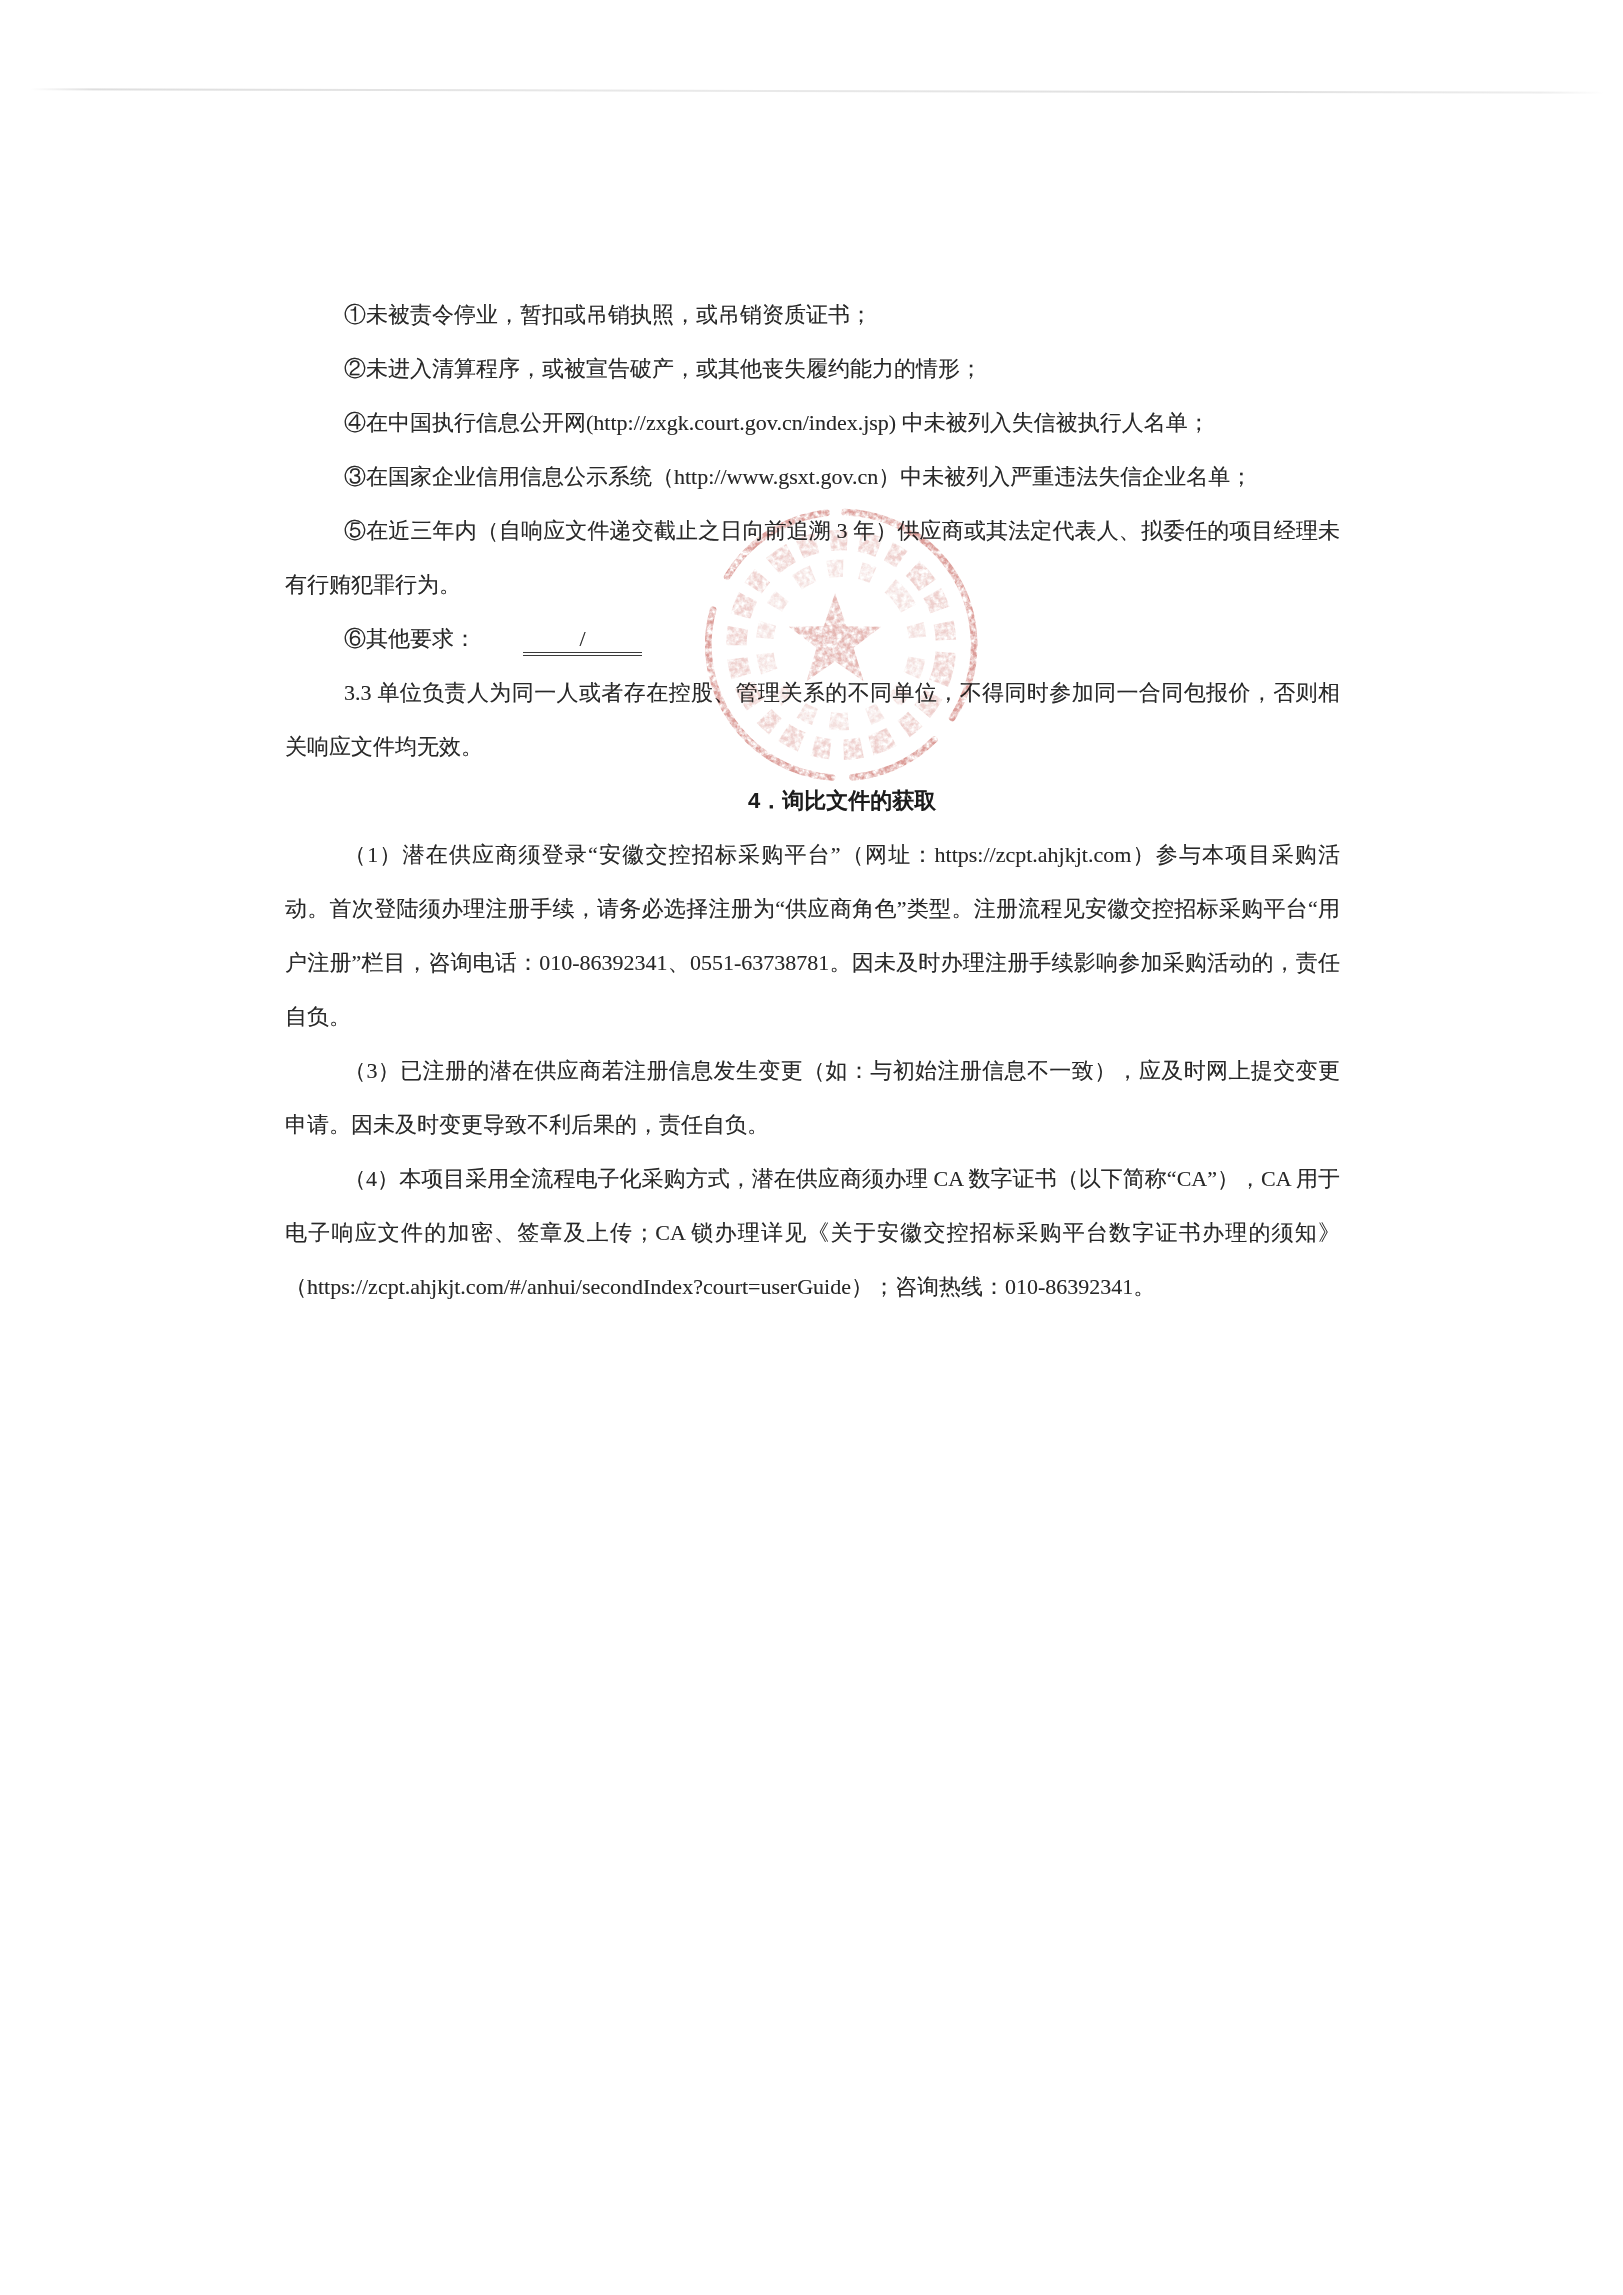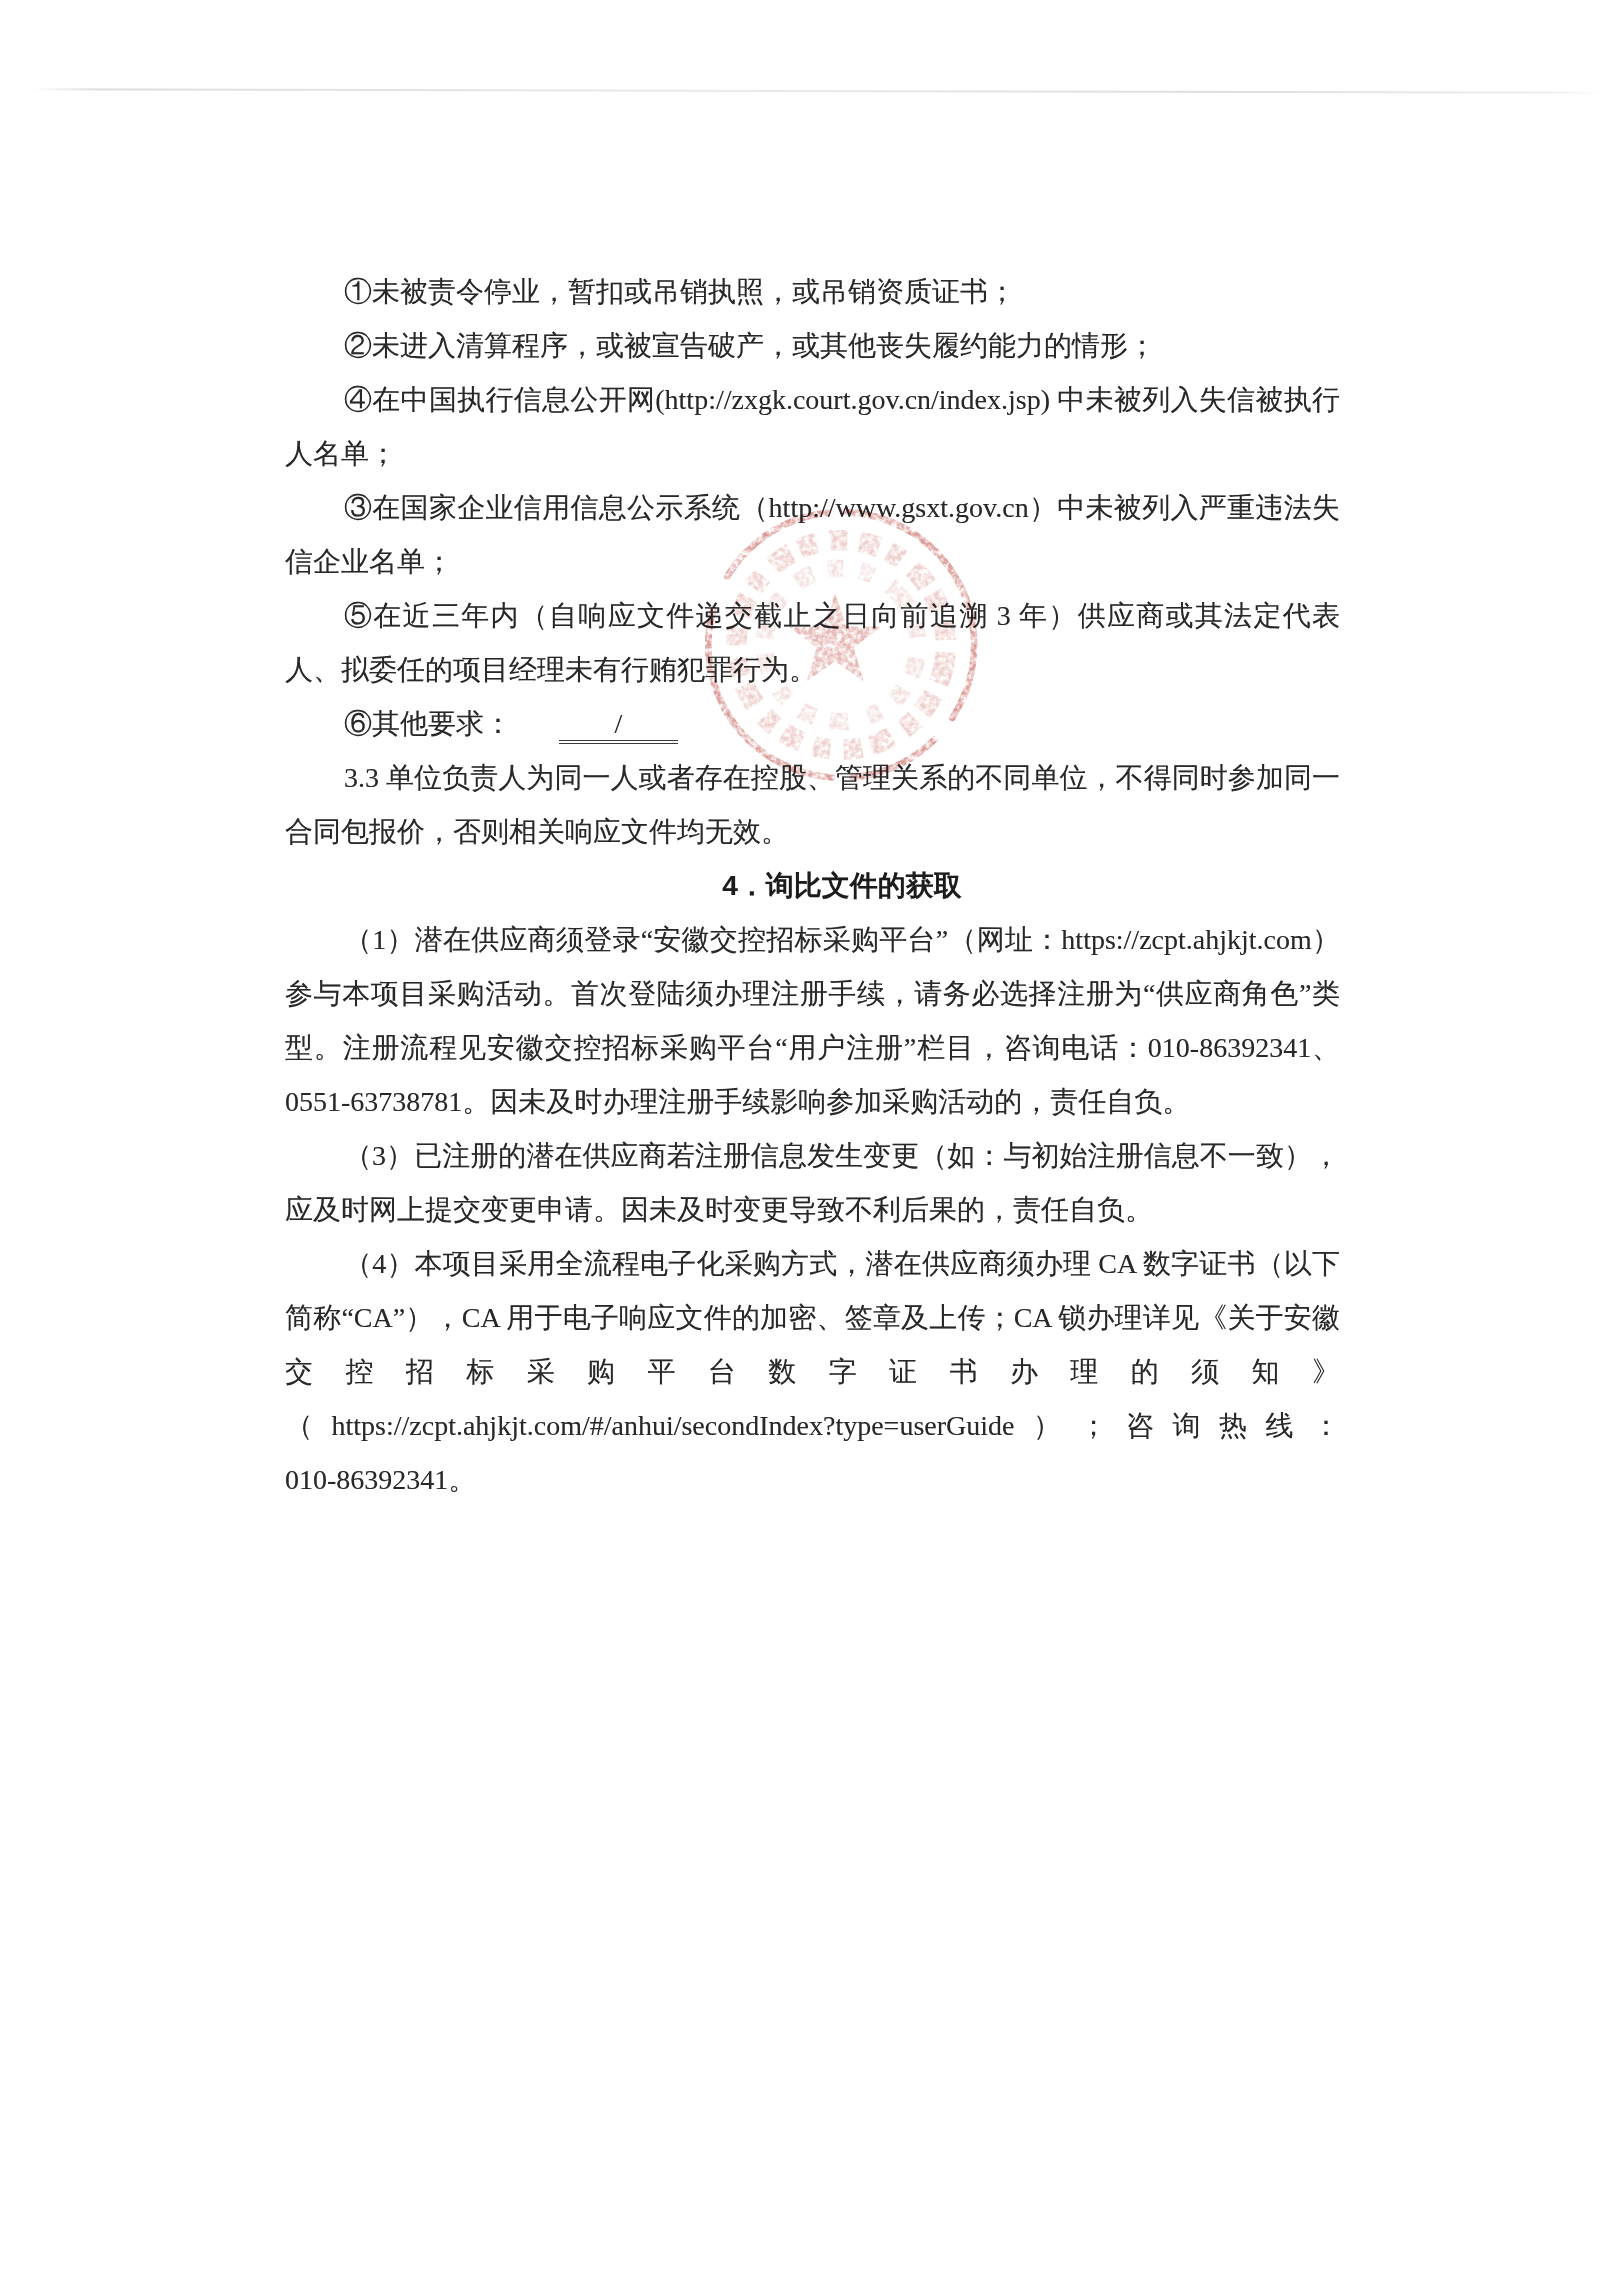--- a/index.html
+++ b/index.html
@@ -16,22 +16,22 @@
   .scan-line {
     position:absolute; left:30px; top:90px; width:1574px; height:2px;
     background:linear-gradient(90deg,
       rgba(200,200,200,0) 0%, rgba(195,195,195,.55) 4%,
       rgba(208,208,208,.45) 45%, rgba(196,196,196,.55) 75%,
       rgba(205,205,205,.35) 96%, rgba(210,210,210,0) 100%);
     transform:rotate(0.12deg);
   }
 
   .content {
-    position:absolute; left:285px; top:265px; width:1055px;
-    font-size:28px; line-height:54px; color:#282828;
+    position:absolute; left:285px; top:288px; width:1055px;
+    font-size:22px; line-height:54px; color:#282828;
     text-shadow:0 0 0.5px rgba(45,45,45,.35);
   }
   .content p {
     margin:0;
     text-align:justify;
     text-indent:59px;
     word-break:normal;
   }
   .content p.gap-before { margin-top:37px; }
   .content p.heading {
@@ -72,21 +72,21 @@
       <p class="body">①未被责令停业，暂扣或吊销执照，或吊销资质证书；</p>
       <p class="body">②未进入清算程序，或被宣告破产，或其他丧失履约能力的情形；</p>
       <p class="body">④在中国执行信息公开网<span class="latin">(http://zxgk.court.gov.cn/index.jsp)</span> 中未被列入失信被执行人名单；</p>
       <p class="body">③在国家企业信用信息公示系统（<span class="latin">http://www.gsxt.gov.cn</span>）中未被列入严重违法失信企业名单；</p>
       <p class="body">⑤在近三年内（自响应文件递交截止之日向前追溯 <span class="latin">3</span> 年）供应商或其法定代表人、拟委任的项目经理未有行贿犯罪行为。</p>
       <p class="body">⑥其他要求：<span class="blank">/</span></p>
       <p class="body"><span class="latin">3.3</span> 单位负责人为同一人或者存在控股、管理关系的不同单位，不得同时参加同一合同包报价，否则相关响应文件均无效。</p>
       <p class="heading"><span class="latin">4</span>．询比文件的获取</p>
       <p class="body">（<span class="latin">1</span>）潜在供应商须登录“安徽交控招标采购平台”（网址：<span class="latin">https://zcpt.ahjkjt.com</span>）参与本项目采购活动。首次登陆须办理注册手续，请务必选择注册为“供应商角色”类型。注册流程见安徽交控招标采购平台“用户注册”栏目，咨询电话：<span class="latin">010-86392341</span>、<span class="latin">0551-63738781</span>。因未及时办理注册手续影响参加采购活动的，责任自负。</p>
       <p class="body">（<span class="latin">3</span>）已注册的潜在供应商若注册信息发生变更（如：与初始注册信息不一致），应及时网上提交变更申请。因未及时变更导致不利后果的，责任自负。</p>
-      <p class="body">（<span class="latin">4</span>）本项目采用全流程电子化采购方式，潜在供应商须办理 <span class="latin">CA</span> 数字证书（以下简称“<span class="latin">CA</span>”），<span class="latin">CA</span> 用于电子响应文件的加密、签章及上传；<span class="latin">CA</span> 锁办理详见《关于安徽交控招标采购平台数字证书办理的须知》（<span class="latin">https://zcpt.ahjkjt.com/#/anhui/secondIndex?type=userGuide</span>）；咨询热线：<span class="latin">010-86392341</span>。</p>
+      <p class="body">（<span class="latin">4</span>）本项目采用全流程电子化采购方式，潜在供应商须办理 <span class="latin">CA</span> 数字证书（以下简称“<span class="latin">CA</span>”），<span class="latin">CA</span> 用于电子响应文件的加密、签章及上传；<span class="latin">CA</span> 锁办理详见《关于安徽交控招标采购平台数字证书办理的须知》（<span class="latin">https://zcpt.ahjkjt.com/#/anhui/secondIndex?court=userGuide</span>）；咨询热线：<span class="latin">010-86392341</span>。</p>
     </div>
 
   <svg class="stamp" viewBox="0 0 585 600" xmlns="http://www.w3.org/2000/svg" aria-hidden="true">
     <defs>
       <filter id="mottle" x="-30%" y="-30%" width="160%" height="160%">
         <feTurbulence type="fractalNoise" baseFrequency="0.11" numOctaves="3" seed="11" result="n"></feTurbulence>
         <feColorMatrix in="n" type="matrix" values="0 0 0 0 1  0 0 0 0 1  0 0 0 0 1  0 0 0 2.2 -0.55" result="m"></feColorMatrix>
         <feComposite in="SourceGraphic" in2="m" operator="in" result="c"></feComposite>
         <feGaussianBlur in="c" stdDeviation="1.4"></feGaussianBlur>
       </filter>

